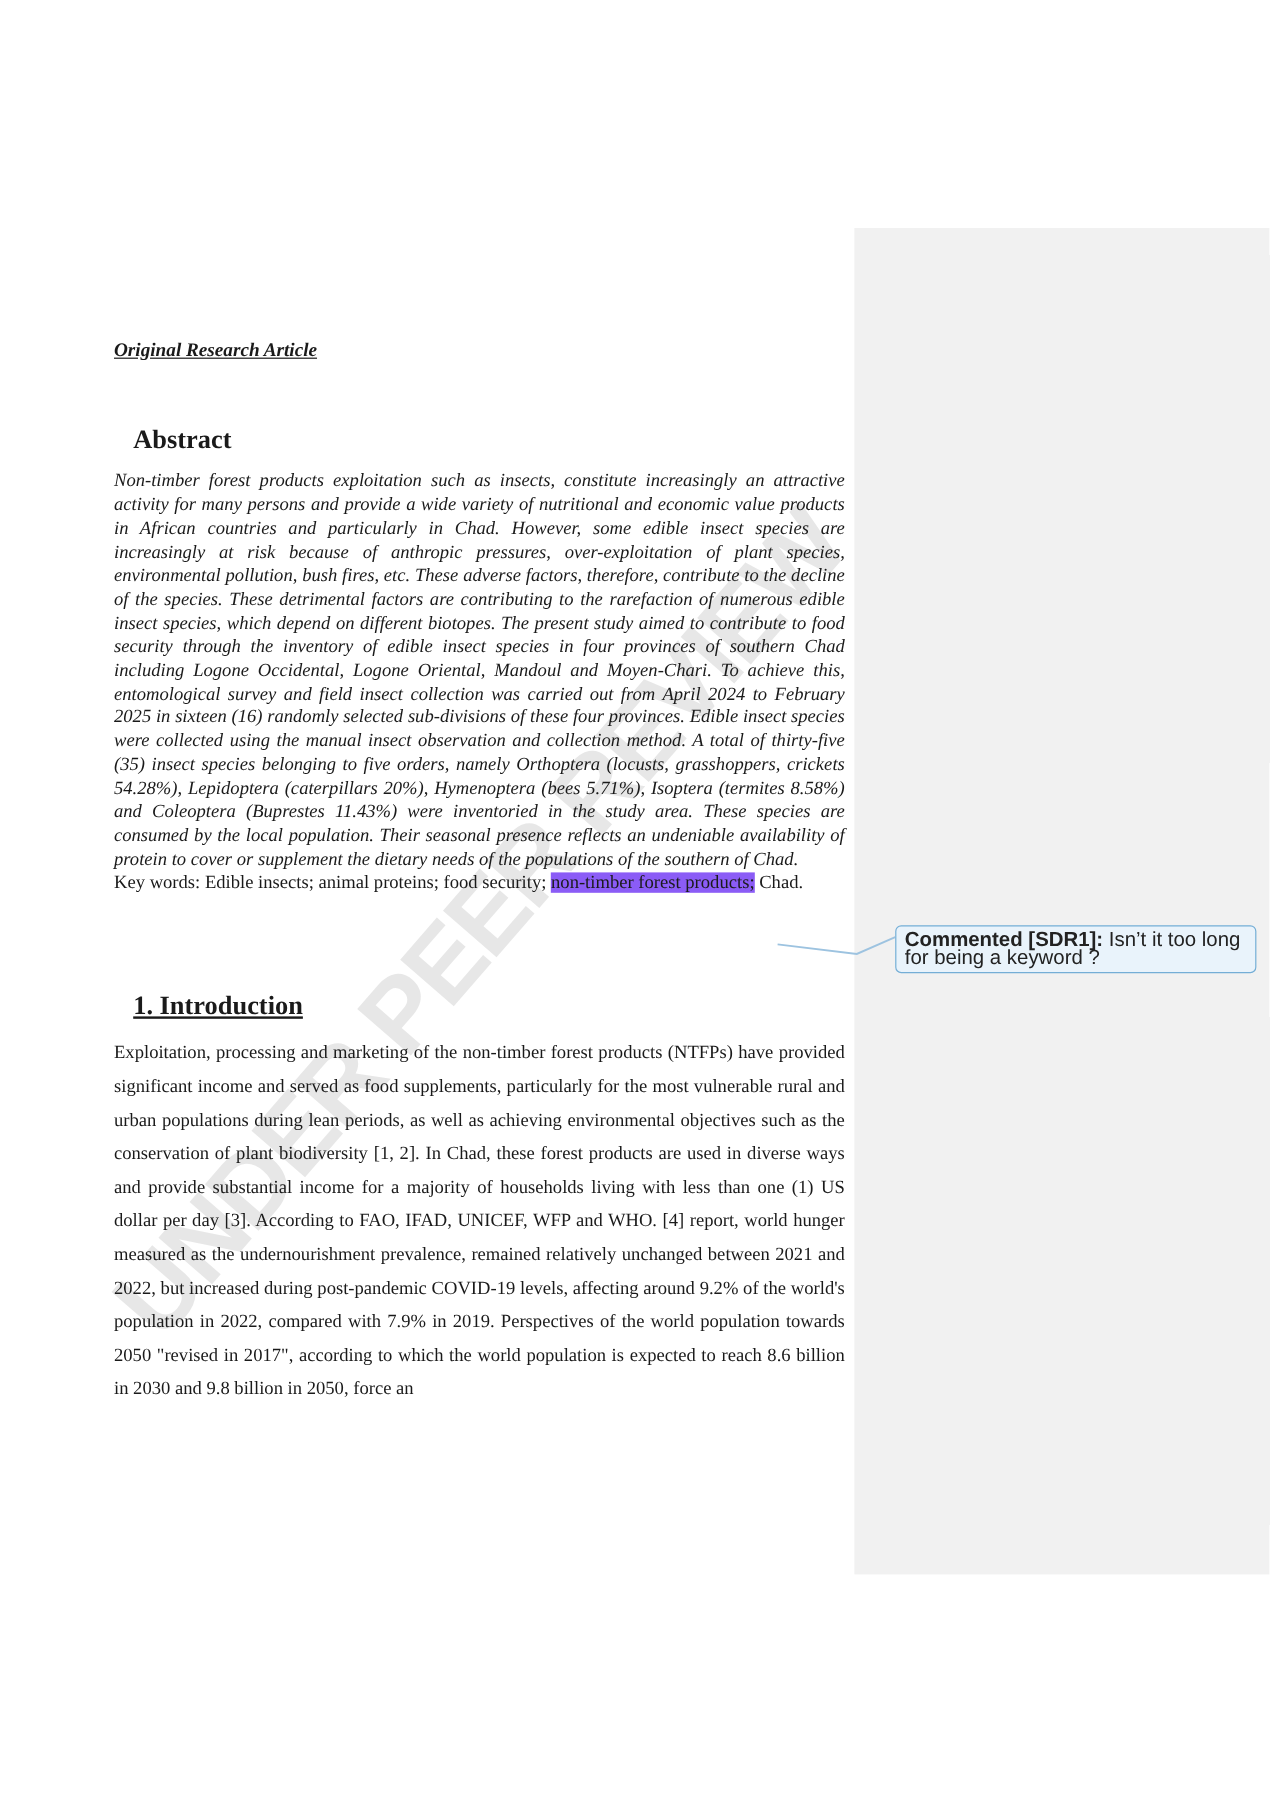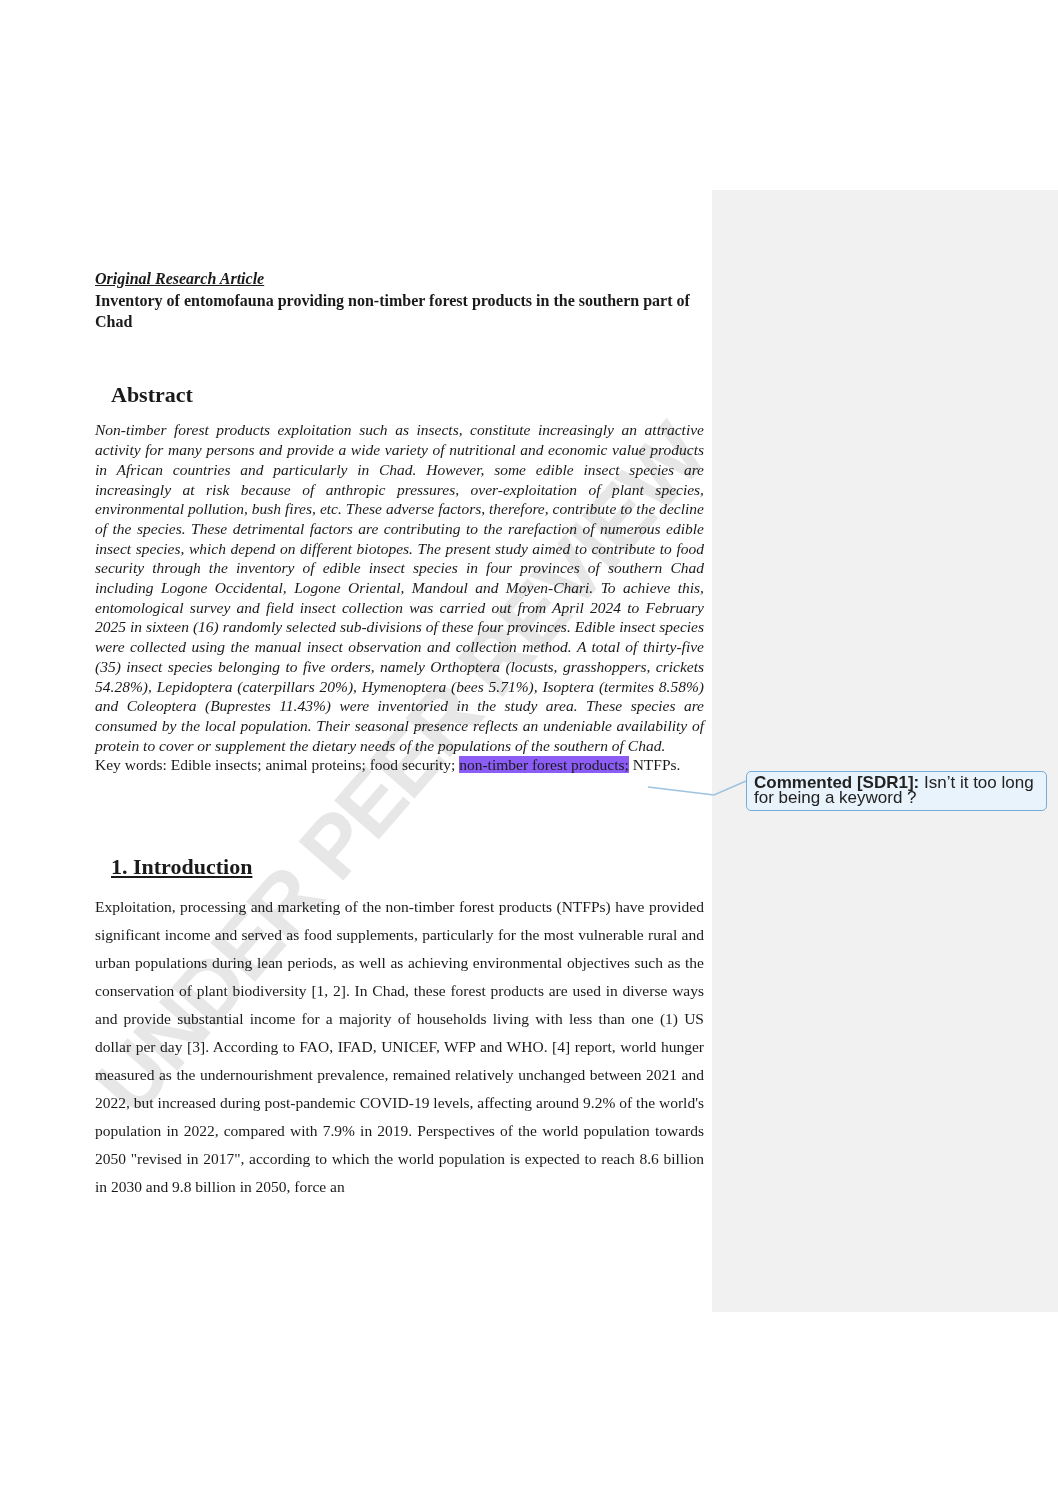--- a/index.html
+++ b/index.html
@@ -31,21 +31,21 @@
     font-size:86px;
     font-weight:bold;
     letter-spacing:-3px;
     color:rgba(120,120,120,0.18);
     white-space:nowrap;
     z-index:1;
     user-select:none;
   }
   .content{
     position:absolute;
-    left:95px;top:269px;width:609px;
+    left:95px;top:283px;width:609px;
     z-index:2;
     font-size:15.5px;
     line-height:19.7px;
   }
   .article-type{
     font-size:16px;font-weight:bold;font-style:italic;
     text-decoration:underline;
     margin:0;
   }
   .doc-title{
@@ -105,27 +105,26 @@
   <div class="watermark">UNDER PEER REVIEW</div>
 
   <svg class="callout-svg">
     <polyline points="648,787 714,795 746,781" fill="none" stroke="#9dc3e0" stroke-width="1.6"></polyline>
   </svg>
 
   <div class="content">
 
     <p class="article-type">Original Research Article</p>
 
-    <p class="doc-title">Inventory of entomofauna providing non-timber forest products in the southern part of Chad</p>
 
     <p class="section-heading abstract-heading">Abstract</p>
 
     <p class="abstract-body">Non-timber forest products exploitation such as insects, constitute increasingly an attractive activity for many persons and provide a wide variety of nutritional and economic value products in African countries and particularly in Chad. However, some edible insect species are increasingly at risk because of anthropic pressures, over-exploitation of plant species, environmental pollution, bush fires, etc. These adverse factors, therefore, contribute to the decline of the species. These detrimental factors are contributing to the rarefaction of numerous edible insect species, which depend on different biotopes. The present study aimed to contribute to food security through the inventory of edible insect species in four provinces of southern Chad including Logone Occidental, Logone Oriental, Mandoul and Moyen-Chari. To achieve this, entomological survey and field insect collection was carried out from April 2024 to February 2025 in sixteen (16) randomly selected sub-divisions of these four provinces. Edible insect species were collected using the manual insect observation and collection method. A total of thirty-five (35) insect species belonging to five orders, namely Orthoptera (locusts, grasshoppers, crickets 54.28%), Lepidoptera (caterpillars 20%), Hymenoptera (bees 5.71%), Isoptera (termites 8.58%) and Coleoptera (Buprestes 11.43%) were inventoried in the study area. These species are consumed by the local population. Their seasonal presence reflects an undeniable availability of protein to cover or supplement the dietary needs of the populations of the southern of Chad.</p>
 
-    <p class="keywords-line"><span>Key words: Edible insects; animal proteins; food security; </span><span class="kw-highlight">non-timber forest products;</span><span> NTFPs.</span></p>
+    <p class="keywords-line"><span>Key words: Edible insects; animal proteins; food security; </span><span class="kw-highlight">non-timber forest products;</span><span> Chad.</span></p>
 
     <p class="section-heading intro-heading">1. Introduction</p>
 
     <p class="intro-body">Exploitation, processing and marketing of the non-timber forest products (NTFPs) have provided significant income and served as food supplements, particularly for the most vulnerable rural and urban populations during lean periods, as well as achieving environmental objectives such as the conservation of plant biodiversity [1, 2]. In Chad, these forest products are used in diverse ways and provide substantial income for a majority of households living with less than one (1) US dollar per day [3]. According to FAO, IFAD, UNICEF, WFP and WHO. [4] report, world hunger measured as the undernourishment prevalence, remained relatively unchanged between 2021 and 2022, but increased during post-pandemic COVID-19 levels, affecting around 9.2% of the world's population in 2022, compared with 7.9% in 2019. Perspectives of the world population towards 2050 "revised in 2017", according to which the world population is expected to reach 8.6 billion in 2030 and 9.8 billion in 2050, force an</p>
 
   </div>
 
   <div class="comment-box"><b>Commented [SDR1]:</b><span> Isn’t it too long for being a keyword ?</span></div>
 
 </div>

